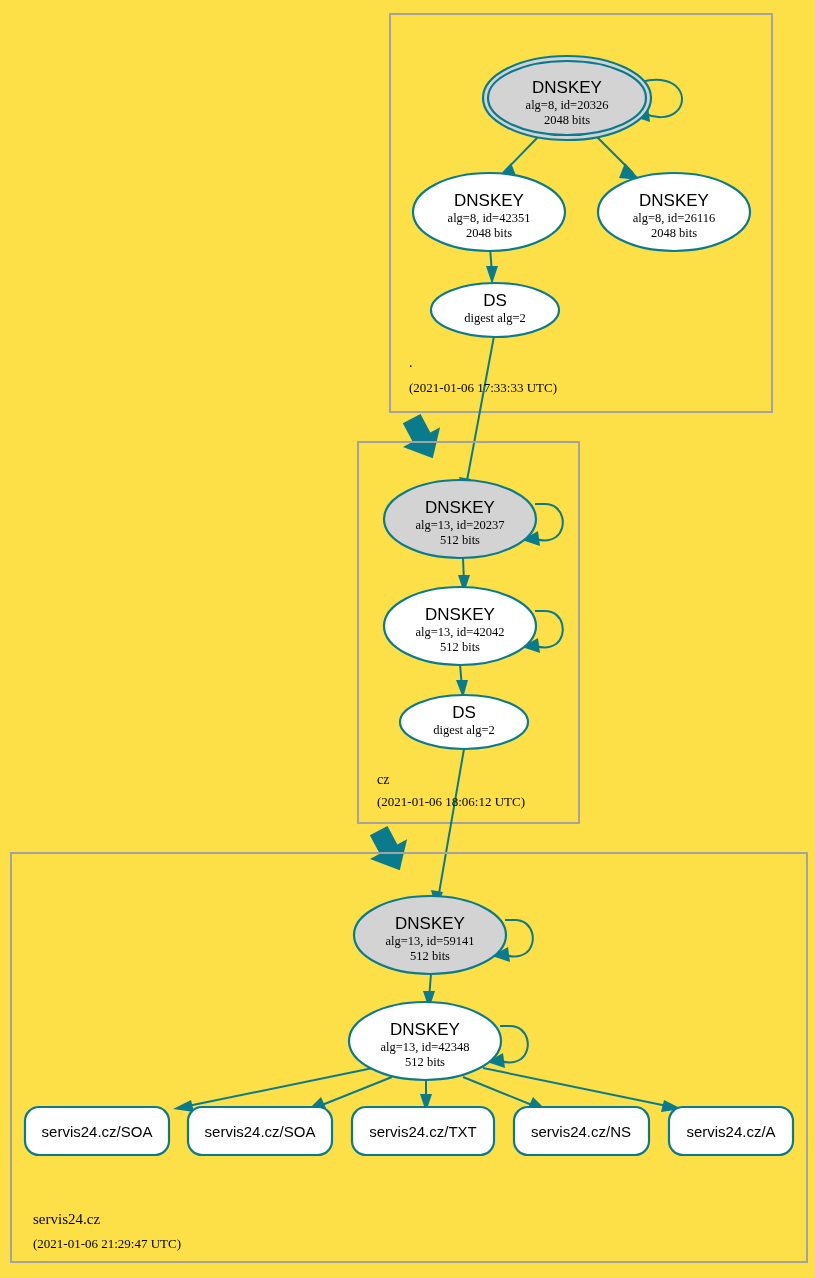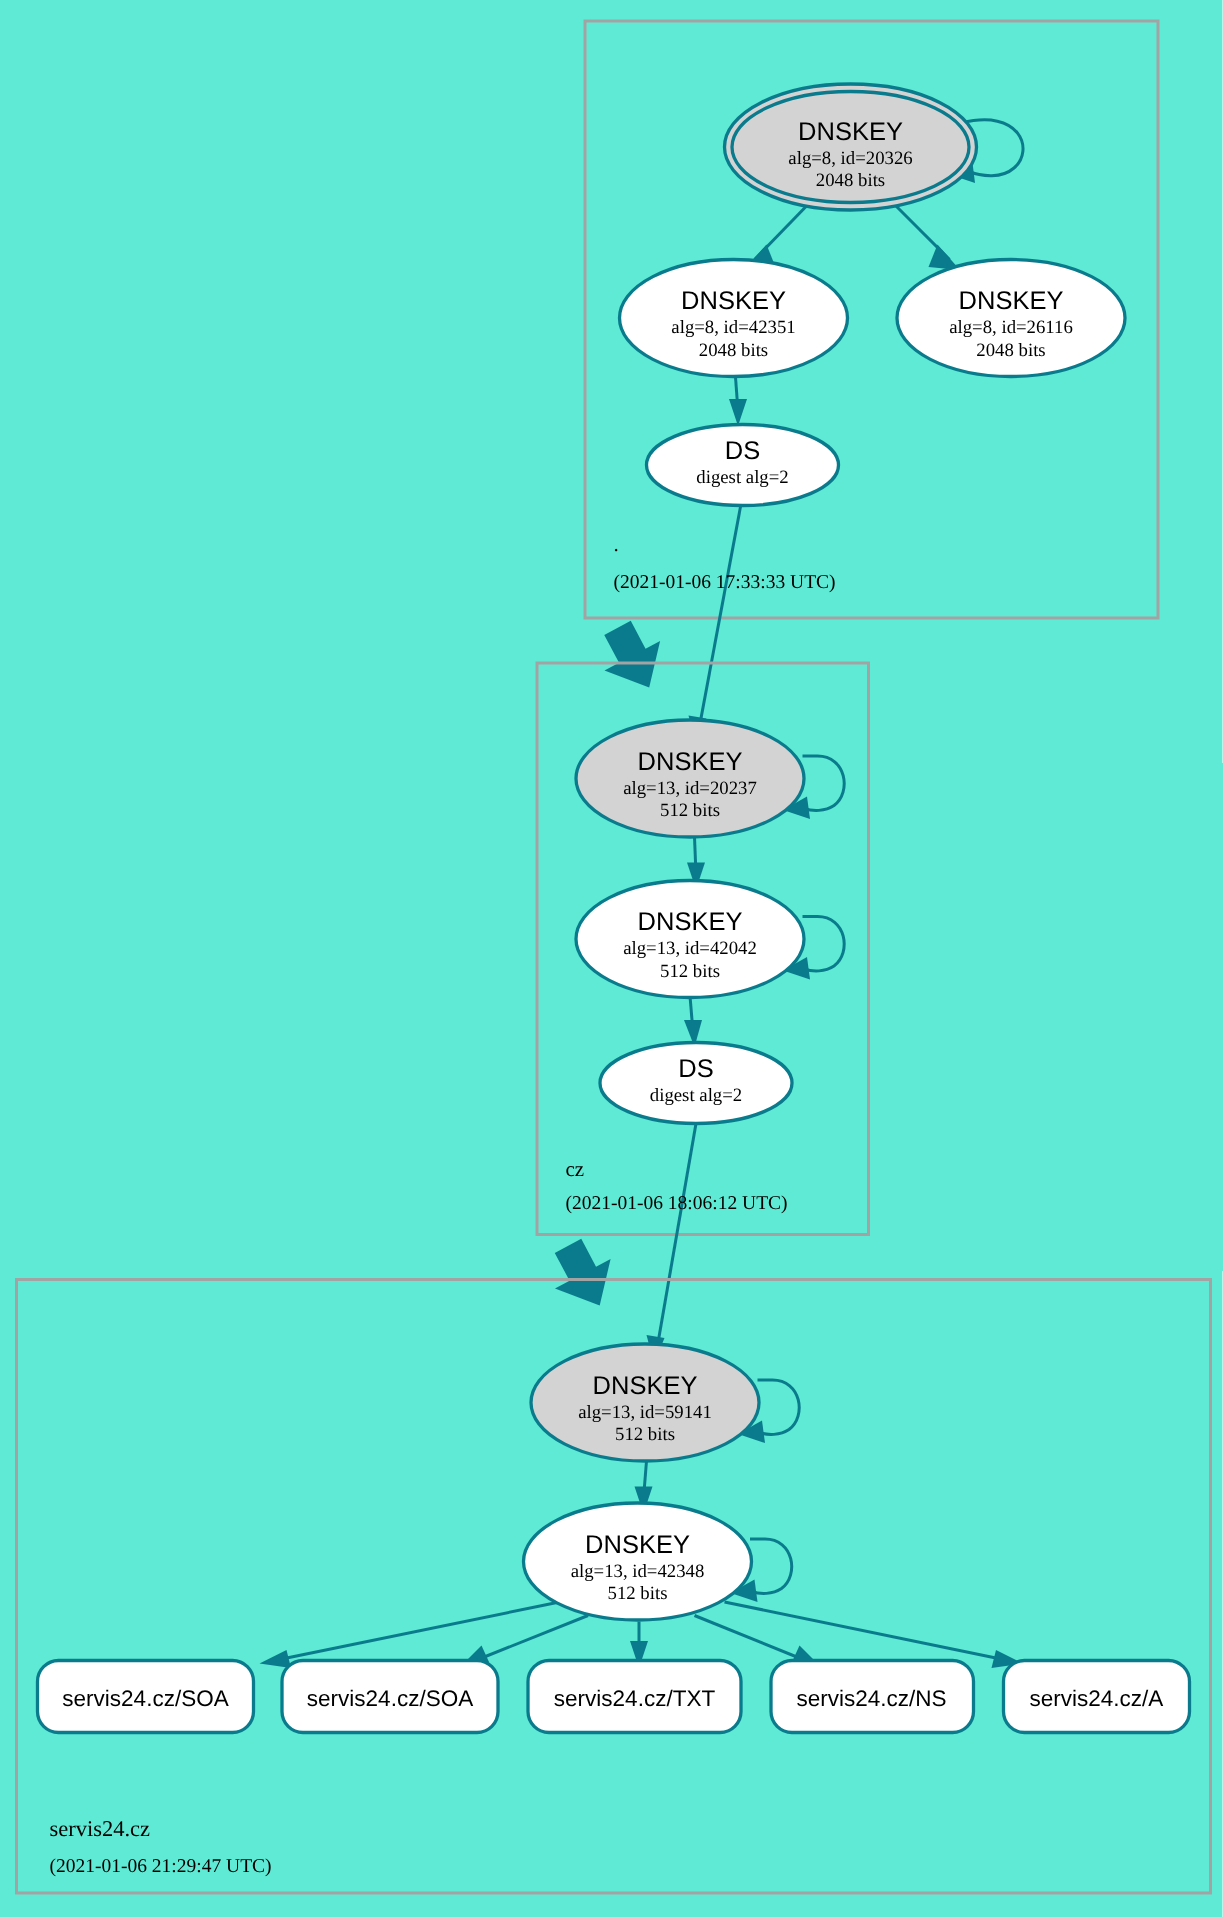--- a/index.html
+++ b/index.html
@@ -8,21 +8,21 @@
     padding: 0;
     background: #ffffff;
   }
   body {
     font-family: "Liberation Sans", sans-serif;
   }
   #canvas {
     position: relative;
     width: 815px;
     height: 1278px;
-    background: #5eead4;
+    background: #fde047;
     overflow: hidden;
   }
   #graph {
     position: absolute;
     left: 0;
     top: 0;
     width: 815px;
     height: 1278px;
   }
   .zone-box {

